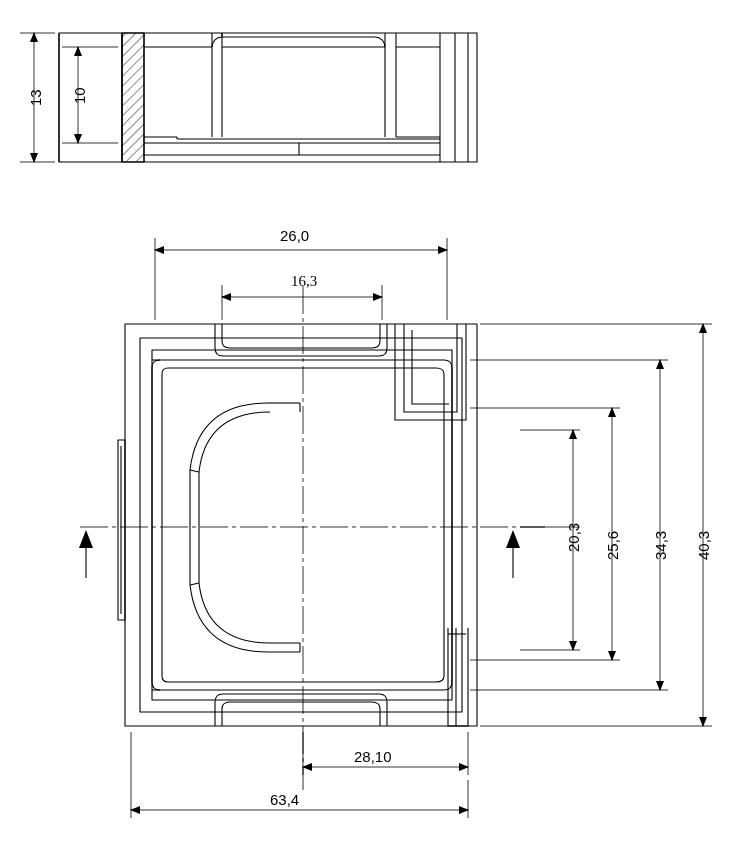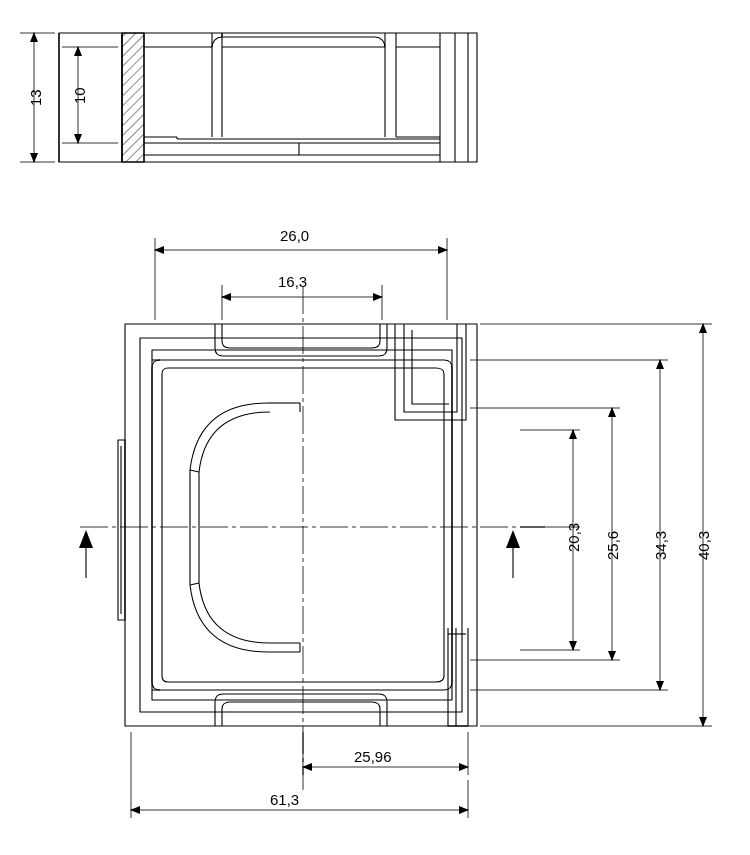--- a/index.html
+++ b/index.html
@@ -196,25 +196,25 @@
       <line x1="703" y1="324" x2="703" y2="726" marker-start="url(#arrHeadStart)" marker-end="url(#arrHead)"></line>
     </g>
   </svg>
 
   <div class="dim-label vert" style="left:28px; top:106px; transform: rotate(-90deg);">13</div>
 
   <div class="dim-label vert" style="left:72px; top:104px; transform: rotate(-90deg);">10</div>
 
   <div class="dim-label" style="left:280px; top:228px;">26,0</div>
 
-  <div class="dim-label" style="left:278px; top:274px;">16,3</div>
-
-  <div class="dim-label" style="left:354px; top:749px;">25,96</div>
-
-  <div class="dim-label" style="left:270px; top:792px;">61,3</div>
+  <div class="dim-label" style="left:291px; top:274px;font-family:Liberation Serif, serif;">16,3</div>
+
+  <div class="dim-label" style="left:354px; top:749px;">28,10</div>
+
+  <div class="dim-label" style="left:270px; top:792px;">63,4</div>
 
   <div class="dim-label vert" style="left:566px; top:552px; transform: rotate(-90deg);">20,3</div>
 
   <div class="dim-label vert" style="left:605px; top:560px; transform: rotate(-90deg);">25,6</div>
 
   <div class="dim-label vert" style="left:653px; top:560px; transform: rotate(-90deg);">34,3</div>
 
   <div class="dim-label vert" style="left:696px; top:560px; transform: rotate(-90deg);">40,3</div>
 
 </div>

